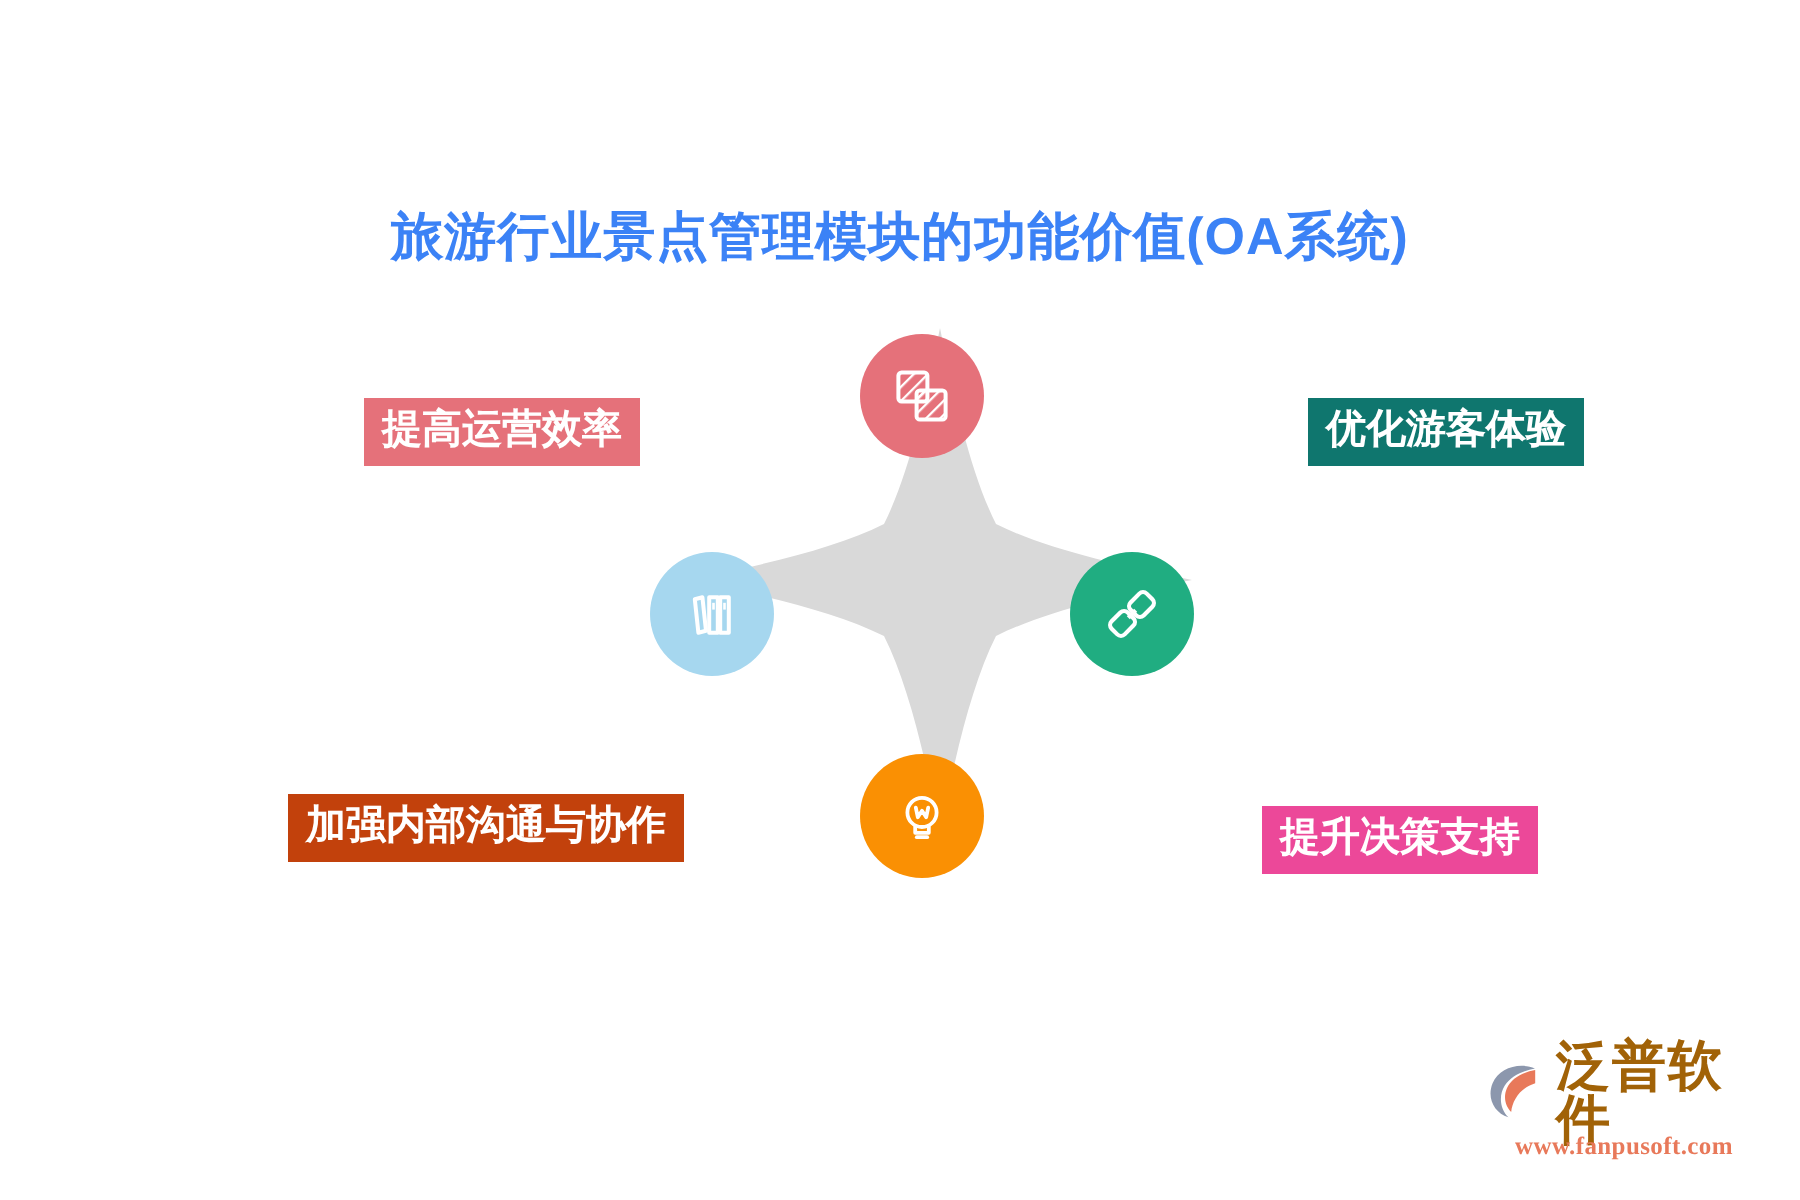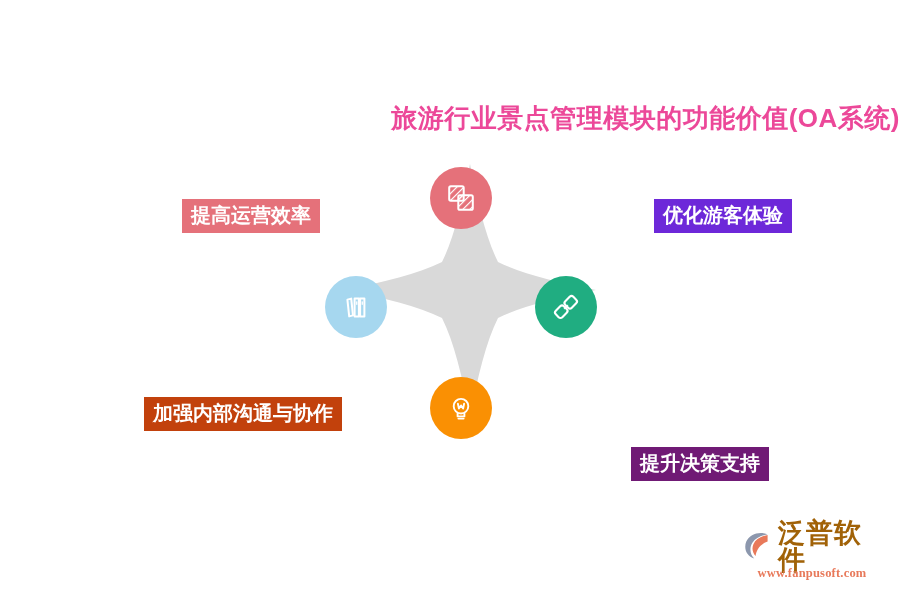--- a/index.html
+++ b/index.html
@@ -14,24 +14,24 @@
     overflow: hidden;
     font-family: "Liberation Sans", "DejaVu Sans", sans-serif;
   }
 
   
   #page-title {
     position: absolute;
     left: 0;
     top: 101px;
     width: 900px;
-    text-align: right;
+    text-align: center;
     font-size: 26px;
     font-weight: bold;
-    color: #ec4899;
+    color: #3b82f6;
     letter-spacing: 0.5px;
     white-space: nowrap;
   }
 
   
   #diagram {
     position: absolute;
     left: 330px;
     top: 160px;
     width: 280px;
@@ -199,25 +199,25 @@
         <path d="M10.6 19.2 L10.6 22.4 L17.4 22.4 L17.4 19.2"></path>
         <line x1="11.4" y1="24.6" x2="16.6" y2="24.6"></line>
       </g>
       <path d="M10.9 9.8 L11.9 14.6 L14 11.4 L16.1 14.6 L17.1 9.8" fill="none" stroke="#ffffff" stroke-width="1.9" stroke-linejoin="round" stroke-linecap="round"></path>
     </svg>
   </span>
 </div>
 
 <div class="label" id="label-0" style="background:#e5717a;">提高运营效率</div>
 
-<div class="label" id="label-1" style="background:#6d28d9;">优化游客体验</div>
+<div class="label" id="label-1" style="background:#0f766e;">优化游客体验</div>
 
 <div class="label" id="label-2" style="background:#c2410c;">加强内部沟通与协作</div>
 
-<div class="label" id="label-3" style="background:#701a75;margin-top:44px;">提升决策支持</div>
+<div class="label" id="label-3" style="background:#ec4899;">提升决策支持</div>
 
 <div id="brand-logo">
   <div id="brand-row">
     <span>
       <svg width="32" height="32" viewBox="0 0 32 32" xmlns="http://www.w3.org/2000/svg">
         <path d="M25.5 5.2 C17.5 2.0 7.5 5.0 4.3 12.6
                  C1.3 19.8 5.0 27.4 12.2 29.6
                  C8.0 25.6 7.2 18.8 10.4 13.8
                  C13.4 9.0 19.6 6.4 25.5 5.2 Z" fill="#8c97ad"></path>
         <path d="M25.6 6.0 C19.0 7.2 13.6 10.2 11.4 15.2

